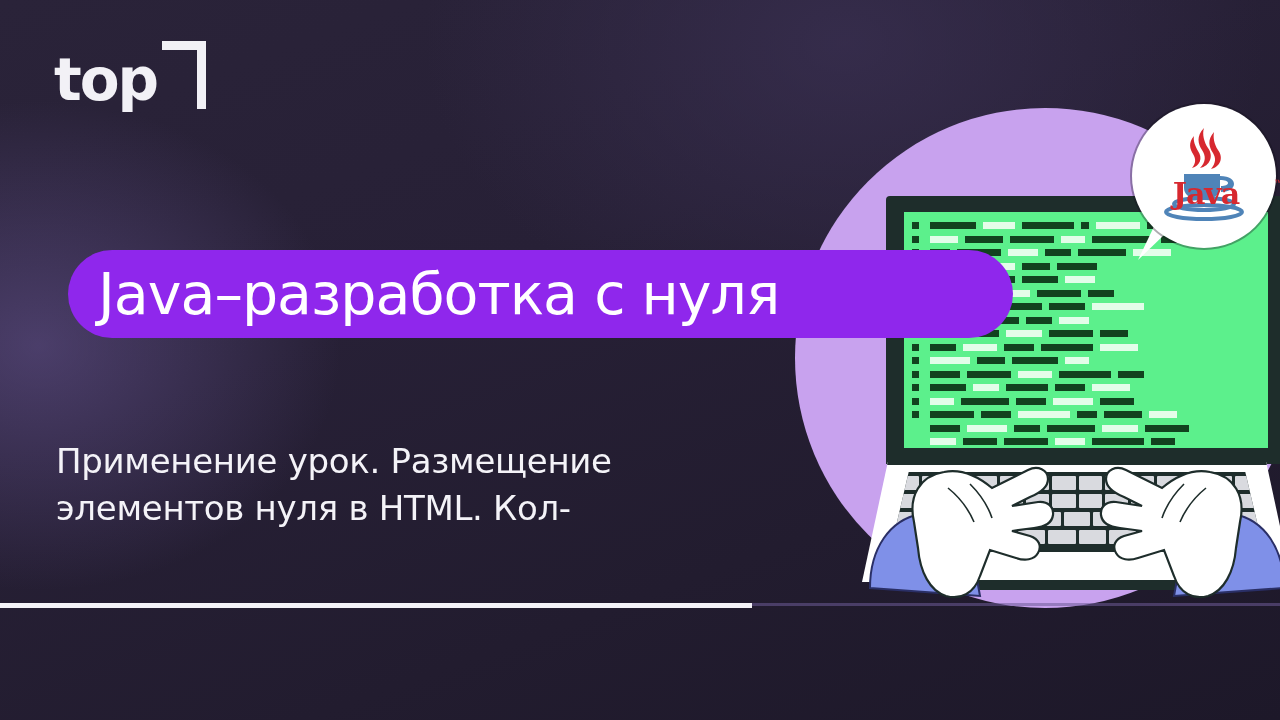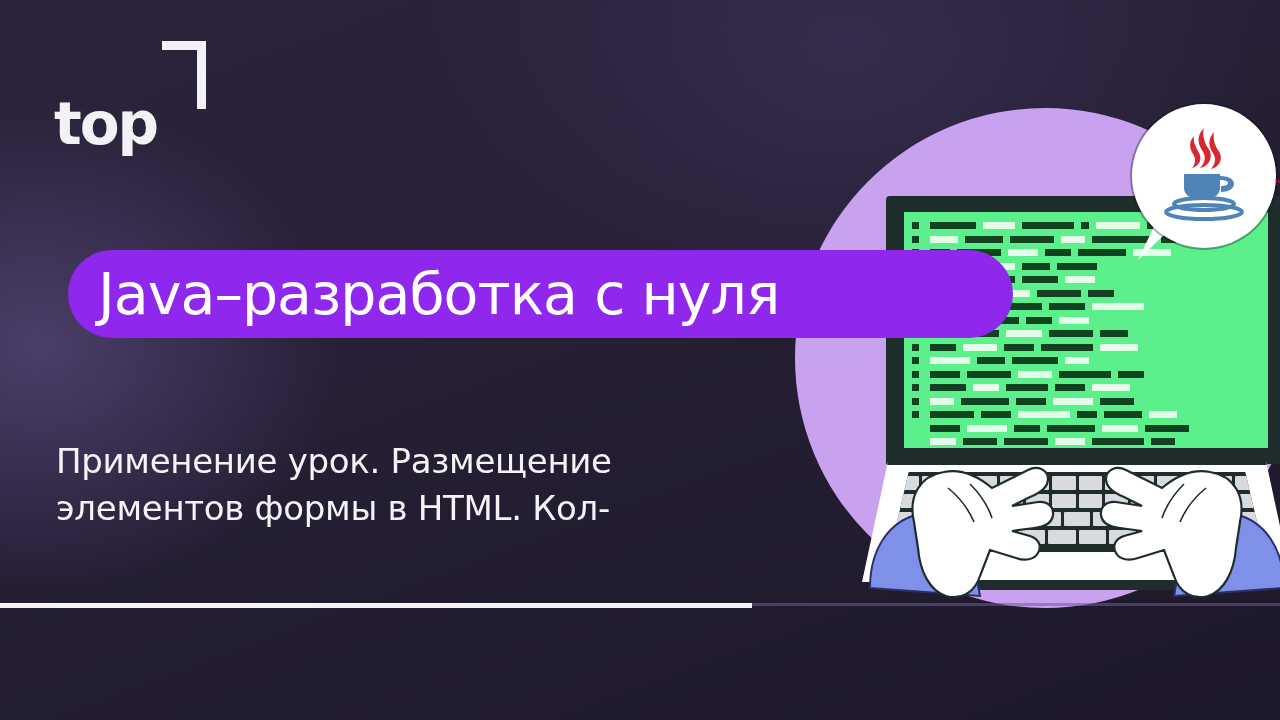--- a/index.html
+++ b/index.html
@@ -108,21 +108,21 @@
     position:absolute; right:-2px; top:74px;
     font-size:8px; color:#d7282f;
   }
 
   
   .logo { position:absolute; left:54px; top:41px; width:150px; height:70px; }
   .logo-word {
     position:absolute; left:0; top:10px;
     font-family:"DejaVu Sans", sans-serif;
     font-size:58px; font-weight:700;
-    color:#f2f1f6; letter-spacing:-2px; line-height:1;margin-top:44px;
+    color:#f2f1f6; letter-spacing:-2px; line-height:1;
   }
   .logo-bracket { position:absolute; left:108px; top:0; width:44px; height:68px; }
   .logo-bracket .h { position:absolute; left:0; top:0; width:44px; height:9px; background:#f2f1f6; }
   .logo-bracket .v { position:absolute; right:0; top:0; width:9px; height:68px; background:#f2f1f6; }
 
   .title-pill {
     position:absolute; left:68px; top:250px;
     height:88px; width:945px;
     background:#8f27ec;
     border-radius:44px;
@@ -321,37 +321,38 @@
         <path d="M56 10 C49 18 51 25 55 31 C58 36 58 41 53 47 C62 45 66 36 60 28 C56 22 55 15 56 10 Z" fill="#d7282f"></path>
         <path d="M36 14 C30 21 32 27 35 32 C38 37 38 41 34 46 C42 44 45 36 40 29 C37 24 35 18 36 14 Z" fill="#d7282f"></path>
 
         <path d="M26 52 H62 V66 C62 72 57 76 51 76 H37 C31 76 26 72 26 66 Z" fill="#4f84b8"></path>
         <path d="M62 54 C72 54 76 58 76 62 C76 67 70 70 63 70 L63 64 C67 64 70 63 70 61 C70 59 67 58 62 58 Z" fill="#4f84b8"></path>
 
         <ellipse cx="46" cy="82" rx="30" ry="6" fill="none" stroke="#4f84b8" stroke-width="4"></ellipse>
         <ellipse cx="46" cy="90" rx="38" ry="7" fill="none" stroke="#4f84b8" stroke-width="4"></ellipse>
       </svg>
     </div>
+    <div class="java-word">Java</div>
     <div class="java-tm">™</div>
   </div>
 
   <div class="logo">
     <div class="logo-word">top</div>
     <div class="logo-bracket">
       <div class="h"></div>
       <div class="v"></div>
     </div>
   </div>
 
   <div class="title-pill">
     <span class="title-text">Java–разработка с нуля</span>
   </div>
 
 
   <div class="desc" id="desc">
       <div>Применение урок. Размещение</div>
-      <div>элементов формы в HTML. Кол-</div>
+      <div>элементов нуля в HTML. Кол-</div>
     </div>
 
   <div class="rule"></div>
   <div class="rule-ext"></div>
 
 </div>
 
 </body></html>

